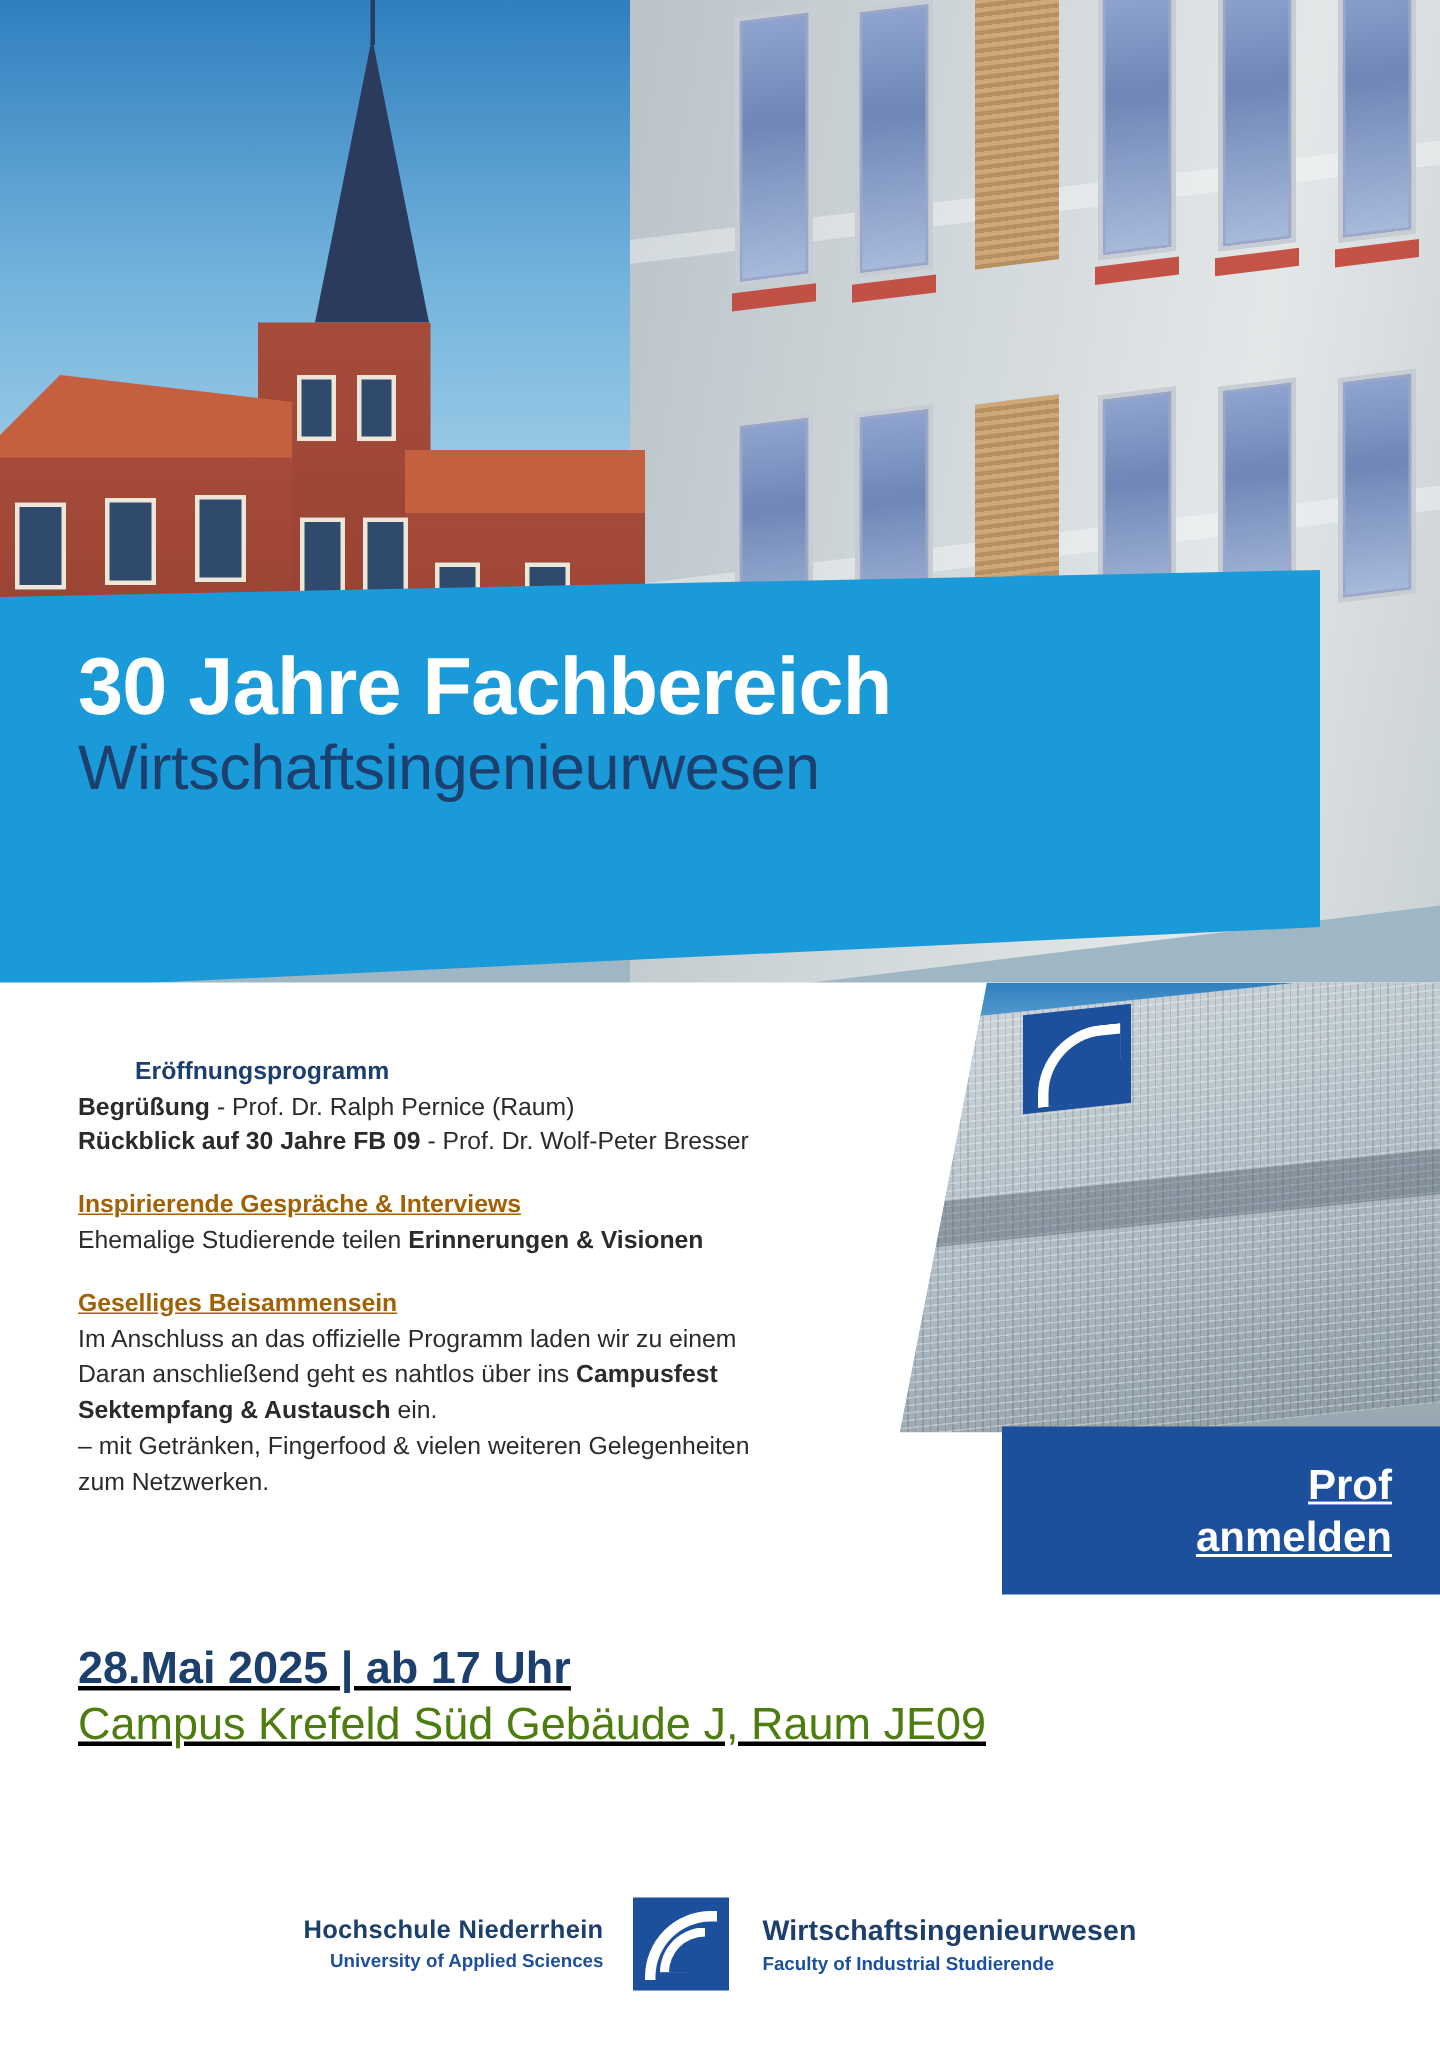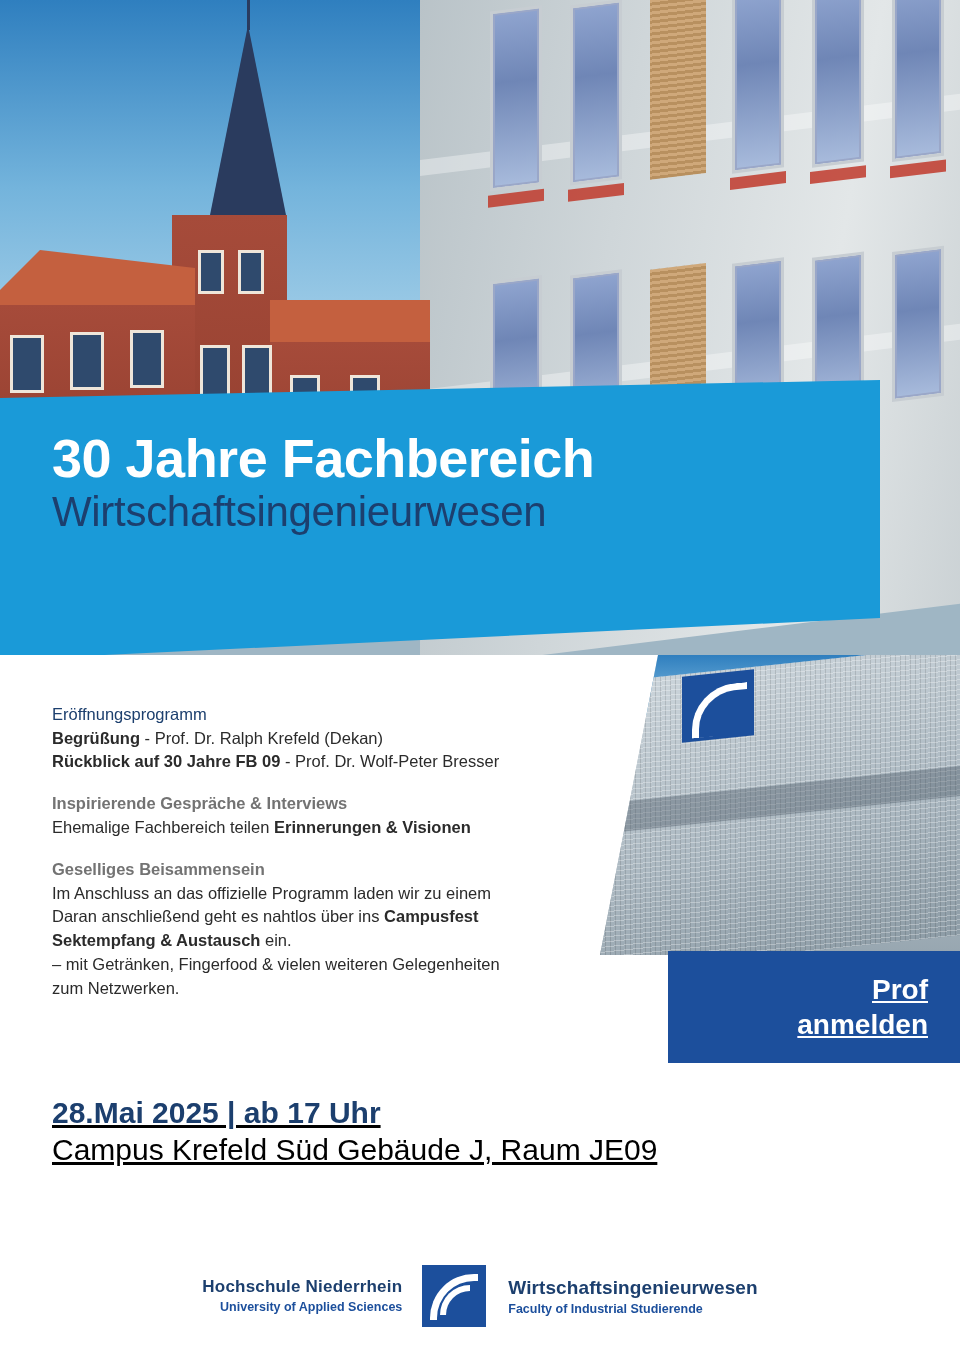--- a/index.html
+++ b/index.html
@@ -165,35 +165,35 @@
   .cta-text {
     color: #ffffff; font-size: 28px; font-weight: bold; line-height: 1.25;
     text-align: right; text-decoration: underline;
   }
 
   
   .program {
     position: absolute; left: 52px; top: 48px; width: 560px;
     font-size: 16.5px; color: #2b2b2b; line-height: 1.45;
   }
-  .h-blue-dark { color: #1c3f6e; font-weight: normal; }
-  .h-blue-light { color: #737373; font-weight: bold; }
+  .h-blue-dark { color: #1c3f6e; font-weight: bold; margin-left: 38px; }
+  .h-blue-light { color: #a16207; font-weight: bold; text-decoration: underline; }
   .b { font-weight: bold; text-align: center; }
   .blk { margin-top: 18px; }
   .tight { line-height: 1.42; }
 
   
   .datearea {
     position: absolute; left: 52px; top: 1095px; width: 800px; text-decoration: underline;
   }
   .date-line {
     font-size: 30px; font-weight: bold; color: #1c3f6e; line-height: 1.2;
   }
   .loc-line {
-    font-size: 30px; font-weight: normal; color: #000000; line-height: 1.25;
+    font-size: 30px; font-weight: normal; color: #4d7c0f; line-height: 1.25;
   }
 
   
   .footer {
     position: absolute; left: 0; top: 1255px; width: 960px; height: 110px;
     display: flex; align-items: flex-start; justify-content: center;
     gap: 0px;
   }
   .hsnr {
     text-align: right; padding-top: 22px; padding-right: 14px;
@@ -302,30 +302,30 @@
   <a class="cta" href="#">
     <div class="cta-text">
       <span>Prof</span><br>
       <span>anmelden</span>
     </div>
   </a>
 
   <div class="program">
     <div class="h-blue-dark">Eröffnungsprogramm</div>
     <div class="tight">
-      <span class="b">Begrüßung</span><span> - Prof. Dr. Ralph Krefeld (Dekan)</span>
+      <span class="b">Begrüßung</span><span> - Prof. Dr. Ralph Pernice (Raum)</span>
     </div>
     <div class="tight">
       <span class="b">Rückblick auf 30 Jahre FB 09</span><span> - Prof. Dr. Wolf-Peter Bresser</span>
     </div>
 
     <div class="blk">
       <div class="h-blue-light">Inspirierende Gespräche &amp; Interviews</div>
       <div>
-        <span>Ehemalige Fachbereich teilen </span><span class="b">Erinnerungen &amp; Visionen</span>
+        <span>Ehemalige Studierende teilen </span><span class="b">Erinnerungen &amp; Visionen</span>
       </div>
     </div>
 
     <div class="blk">
       <div class="h-blue-light">Geselliges Beisammensein</div>
       <div>Im Anschluss an das offizielle Programm laden wir zu einem</div>
       <div>
         <span>Daran anschließend geht es nahtlos über ins </span><span class="b">Campusfest</span>
       </div>
       <div>

